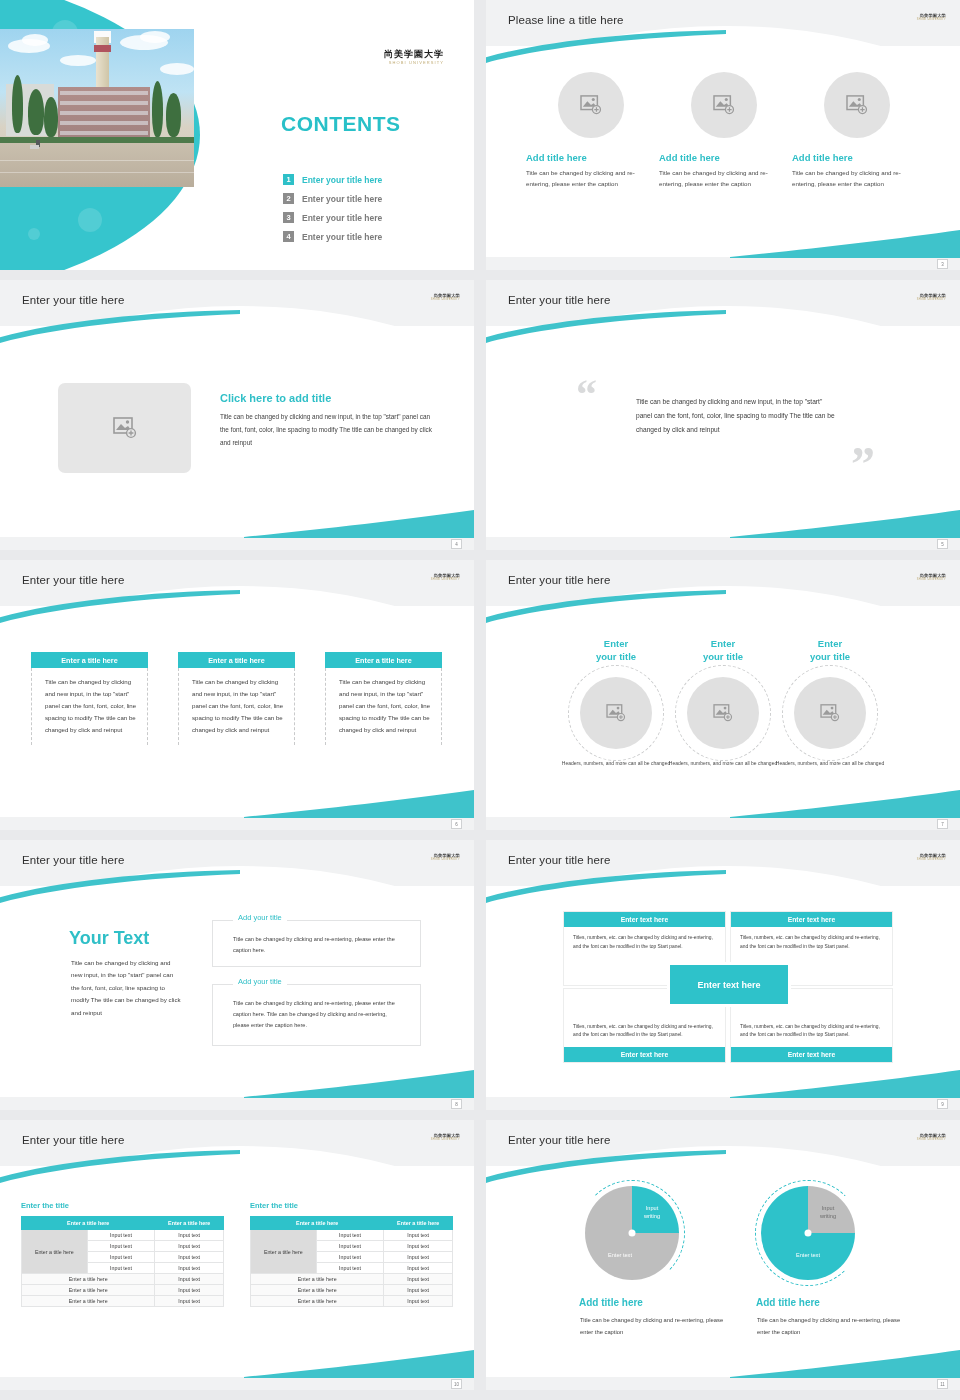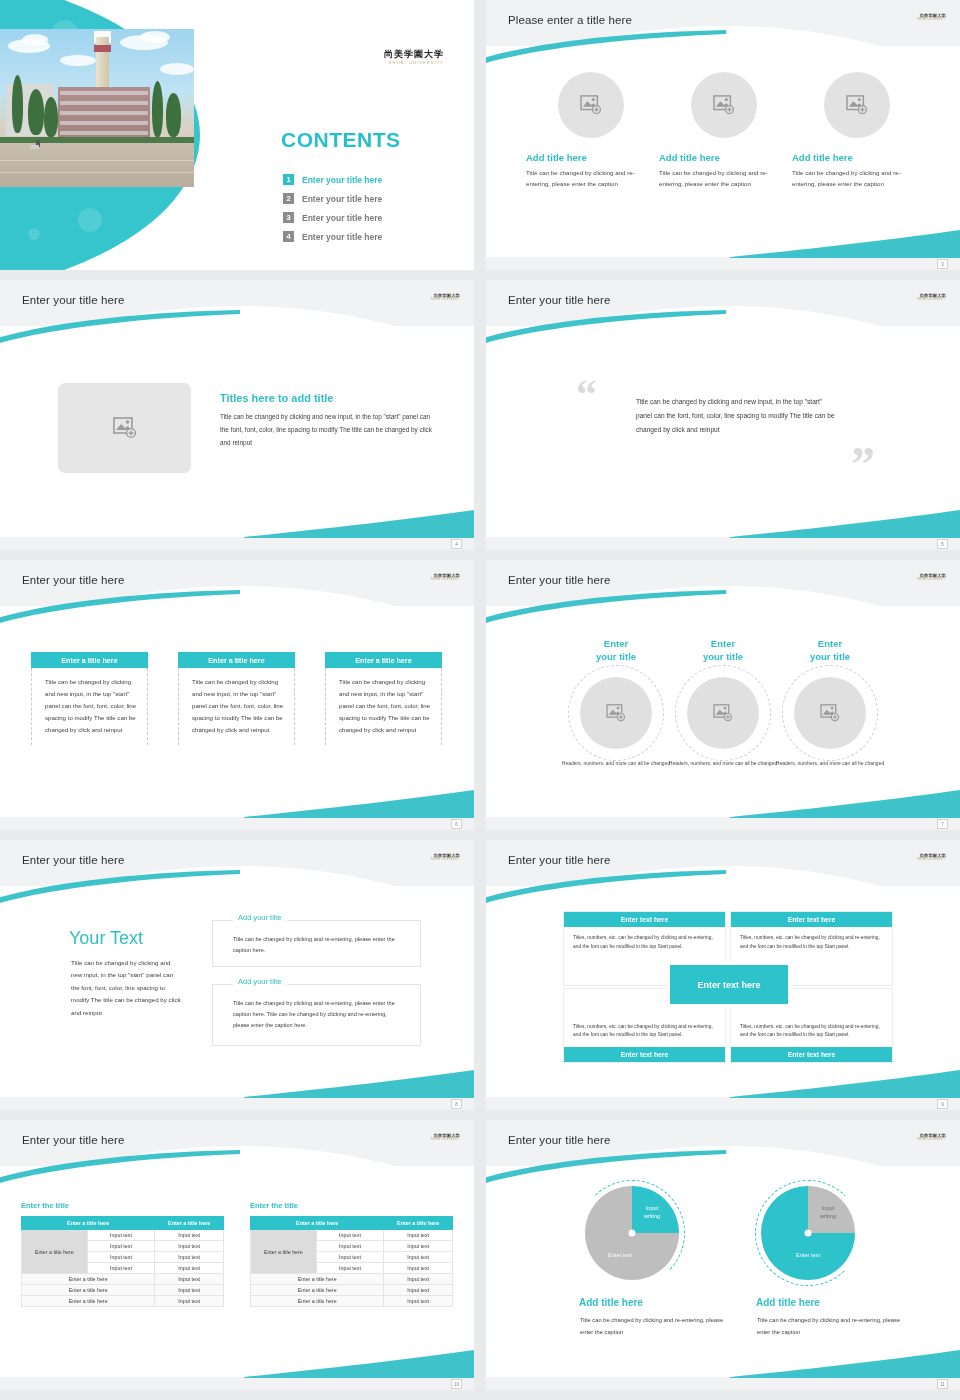--- a/index.html
+++ b/index.html
@@ -113,21 +113,21 @@
   .ground { position:absolute; left:0; bottom:0; width:194px; height:44px; background: linear-gradient(#c9bfae,#b9ad9b); }
   .plaza-line { position:absolute; left:0; width:194px; height:1px; background: rgba(255,255,255,.35); }
   .hedge { position:absolute; left:0; bottom:40px; width:194px; height:10px; background:#4e7a4b; }
   .base-blue { position:absolute; left:58px; top:112px; width:92px; height:18px; background:#5a6fa0; }
 
   .logo-main { position: absolute; right: 30px; top: 50px; text-align: right; line-height: 1; }
   .logo-main .jp { font-size: 9px; color: #1f1f1f; letter-spacing: 1px; font-weight: bold; }
   .logo-main .en { font-size: 4px; color: #c0ab74; letter-spacing: 1.1px; margin-top: 2px; }
 
   .contents-title {
-    position: absolute; left: 281px; top: 128px;
+    position: absolute; left: 281px; top: 112px;
     font-size: 21px; font-weight: bold; color: #28c0c8; letter-spacing: .5px;
   }
   .toc { position: absolute; left: 283px; top: 173px; }
   .toc-item { display: flex; align-items: center; height: 13px; margin-bottom: 6px; }
   .toc-num {
     width: 11px; height: 11px; background: #8c8c8c; color: #fff;
     font-size: 7.5px; font-weight: bold;
     display:flex; align-items:center; justify-content:center; margin-right: 8px;
   }
   .toc-item.active .toc-num { background: #2ec0c8; }
@@ -183,21 +183,21 @@
   .ring-title {
     position:absolute; width:110px; text-align:center;
     font-size:9.5px; font-weight:bold; color:#2fbfc7; line-height:1.35;
   }
   .ring-cap {
     position:absolute; width:120px; text-align:center;
     font-size:5px; color:#4a4a4a; line-height:1.8;
   }
 
   
-  .yt-title { position:absolute; left:69px; top:88px; font-size:18px; font-weight:normal; color:#2fbfc7; }
+  .yt-title { position:absolute; left:69px; top:88px; font-size:18px; font-weight:bold; color:#2fbfc7; }
   .yt-body { position:absolute; left:71px; top:117px; width:112px; font-size:6.2px; color:#3f3f3f; line-height:2.0; }
   .add-box { position:absolute; border:1px solid #e2e3e4; border-top:none; }
   .add-box .bar-top {
     position:absolute; top:0; left:0; right:0; height:1px; background:#e2e3e4;
   }
   .add-title {
     position:absolute; top:-7px; left:20px; background:#fff; padding:0 5px;
     font-size:7.5px; font-weight:normal; color:#2fbfc7;
   }
   .add-body { padding:14px 18px 10px 20px; font-size:5.6px; color:#3f3f3f; line-height:1.95; }
@@ -311,21 +311,21 @@
       </div>
       <div class="toc-item">
         <span class="toc-num">4</span>
         <span class="toc-label">Enter your title here</span>
       </div>
     </div>
   </div>
 
   <div class="slide">
     <div class="hdr"></div>
-    <div class="hdr-title">Please enter a title here</div>
+    <div class="hdr-title">Please line a title here</div>
     <div class="mini-logo">
       <div class="jp">尚美学園大学</div>
       <div class="en">SHOBI UNIVERSITY</div>
     </div>
     <div class="swoosh-tl">
       <svg width="250" height="34" viewBox="0 0 250 34">
           <path d="M0 30 C60 12 150 2 250 0 L250 4 C150 8 62 18 6 34 Z" fill="#3fc3cb"></path>
         </svg>
     </div>
     <div class="swoosh-br">
@@ -400,21 +400,21 @@
 
     <div class="img-box" style="left:58px;top:103px;width:133px;height:90px;">
       <svg class="ph-icon" width="24" height="22" viewBox="0 0 24 22">
           <rect x="1" y="1" width="18" height="15" fill="none" stroke="#9b9b9b" stroke-width="1.6"></rect>
           <path d="M3 13 L8 7 L12 11 L15 9 L18 13 Z" fill="#9b9b9b"></path>
           <circle cx="14.5" cy="5" r="1.7" fill="#9b9b9b"></circle>
           <circle cx="18" cy="16" r="4.4" fill="#e6e6e6" stroke="#9b9b9b" stroke-width="1.4"></circle>
           <path d="M18 13.6 v4.8 M15.6 16 h4.8" stroke="#9b9b9b" stroke-width="1.3"></path>
         </svg>
     </div>
-    <div class="s3-title">Titles here to add title</div>
+    <div class="s3-title">Click here to add title</div>
     <div class="s3-body">Title can be changed by clicking and new input, in the top "start" panel can the font, font, color, line spacing to modify The title can be changed by click and reinput</div>
 
     <div class="footer-strip"></div>
     <div class="pagenum">4</div>
   </div>
 
   <div class="slide">
     <div class="hdr"></div>
     <div class="hdr-title">Enter your title here</div>
     <div class="mini-logo">

